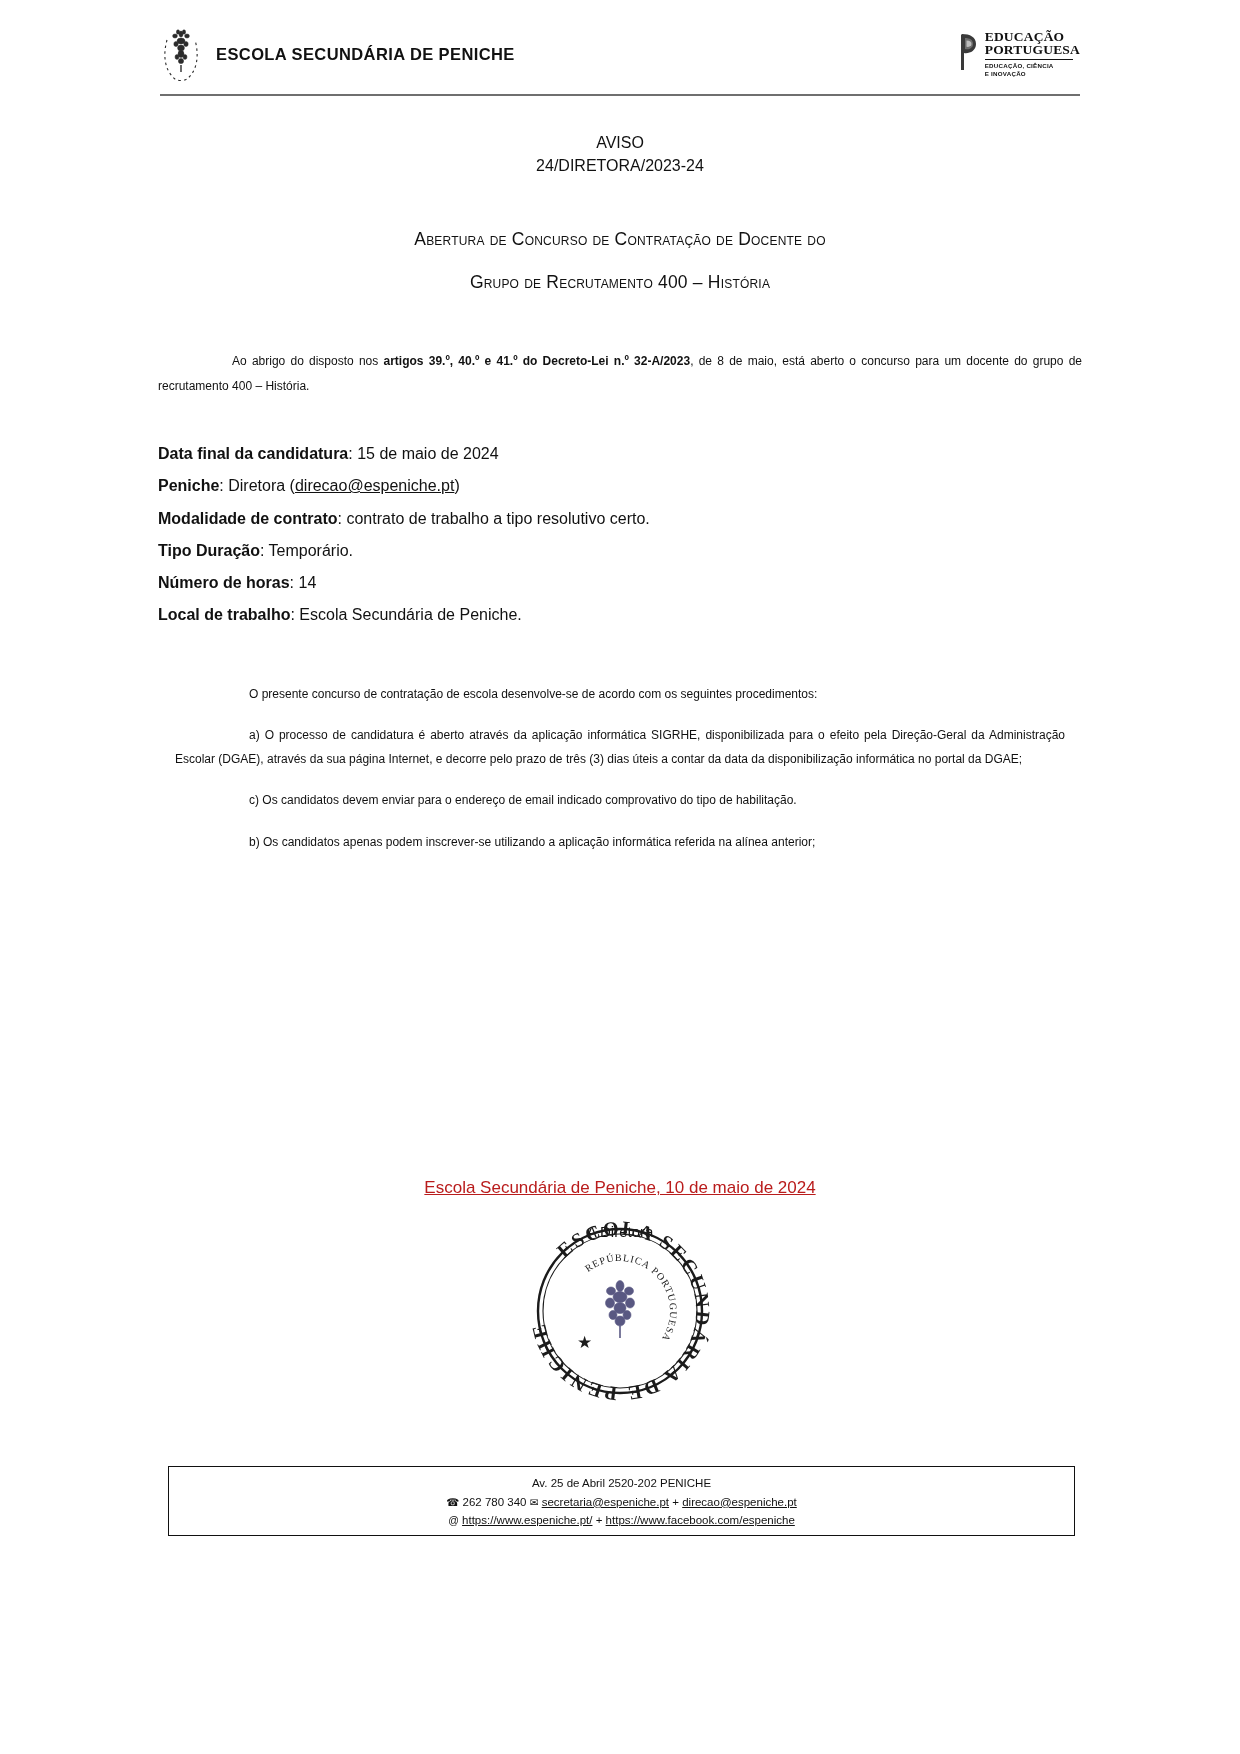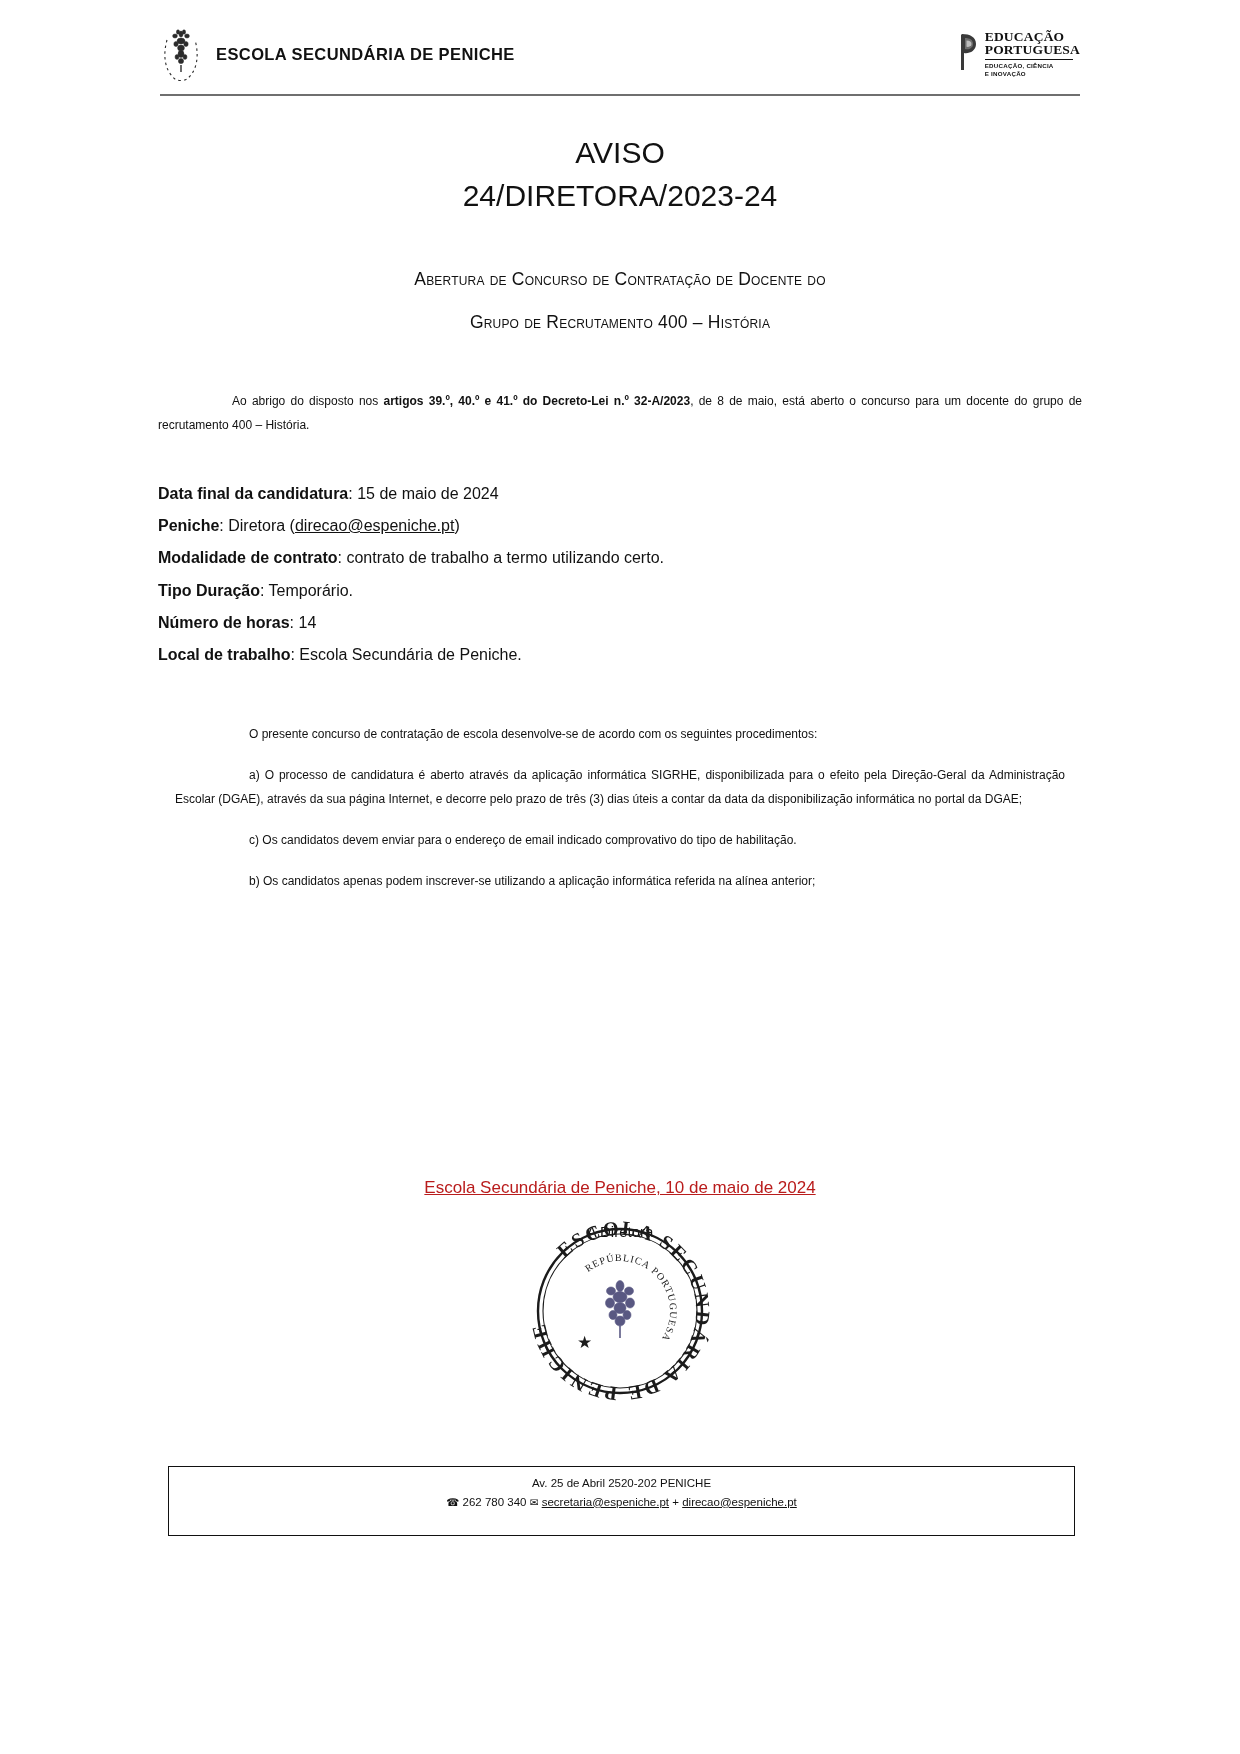--- a/index.html
+++ b/index.html
@@ -22,21 +22,21 @@
                 font-weight:bold;letter-spacing:.2px;color:#111;}
   .rp-rule{border-bottom:1px solid #111;margin:2px 0 2px 0;width:88px;}
   .rp-sub{font-size:6.2px;font-weight:bold;letter-spacing:.25px;
           line-height:1.32;color:#111;}
   .hdr-line{position:absolute;left:0;top:76px;width:920px;height:2px;
             background:#6f6f6f;}
 
   
   .content{position:absolute;left:158px;top:132px;width:924px;}
 
-  .title{text-align:center;font-size:30px;line-height:1.42;color:#111;}
+  .title{text-align:center;font-size:16px;line-height:1.42;color:#111;}
 
   .subtitle{text-align:center;font-size:17.5px;font-variant:small-caps;
             letter-spacing:.2px;color:#111;}
   .sub1{margin-top:52px;}
   .sub2{margin-top:22px;}
 
   .para{font-size:12px;line-height:2.02;text-align:justify;color:#111;}
   .para.indent{text-indent:74px;}
   .lead{margin-top:56px;}
 
@@ -128,21 +128,21 @@
     <div class="subtitle sub2">Grupo de Recrutamento 400 – História</div>
 
     <div class="para indent lead"><span>Ao abrigo do disposto nos </span><b>artigos 39.º, 40.º e 41.º do Decreto-Lei n.º 32-A/2023</b><span>, de 8 de maio, está aberto o concurso para um docente do grupo de recrutamento 400 – História.</span></div>
 
     <div class="details">
 
       <div class="detail-line"><b>Data final da candidatura</b><span>: 15 de maio de 2024</span></div>
 
       <div class="detail-line"><b>Peniche</b><span>: Diretora (</span><span class="mail-link">direcao@espeniche.pt</span><span>)</span></div>
 
-      <div class="detail-line"><b>Modalidade de contrato</b><span>: contrato de trabalho a termo utilizando certo.</span></div>
+      <div class="detail-line"><b>Modalidade de contrato</b><span>: contrato de trabalho a tipo resolutivo certo.</span></div>
 
       <div class="detail-line"><b>Tipo Duração</b><span>: Temporário.</span></div>
 
       <div class="detail-line"><b>Número de horas</b><span>: 14</span></div>
 
       <div class="detail-line"><b>Local de trabalho</b><span>: Escola Secundária de Peniche.</span></div>
     </div>
 
     <div class="proc">
       <div class="para indent">O presente concurso de contratação de escola desenvolve-se de acordo com os seguintes procedimentos:</div>
@@ -193,16 +193,22 @@
     <div class="footer-inner">
       <div class="f-line">Av. 25 de Abril    2520-202   PENICHE</div>
       <div class="f-line">
         <span class="f-ico">☎</span>
         <span>262 780 340</span>
         <span class="f-ico">✉</span>
         <span class="u">secretaria@espeniche.pt</span>
         <span>+</span>
         <span class="u">direcao@espeniche.pt</span>
       </div>
+      <div class="f-line">
+        <span class="f-ico">@</span>
+        <span class="u">https://www.espeniche.pt/</span>
+        <span>+</span>
+        <span class="u">https://www.facebook.com/espeniche</span>
+      </div>
     </div>
   </div>
 
 </div>
 
 </body></html>

